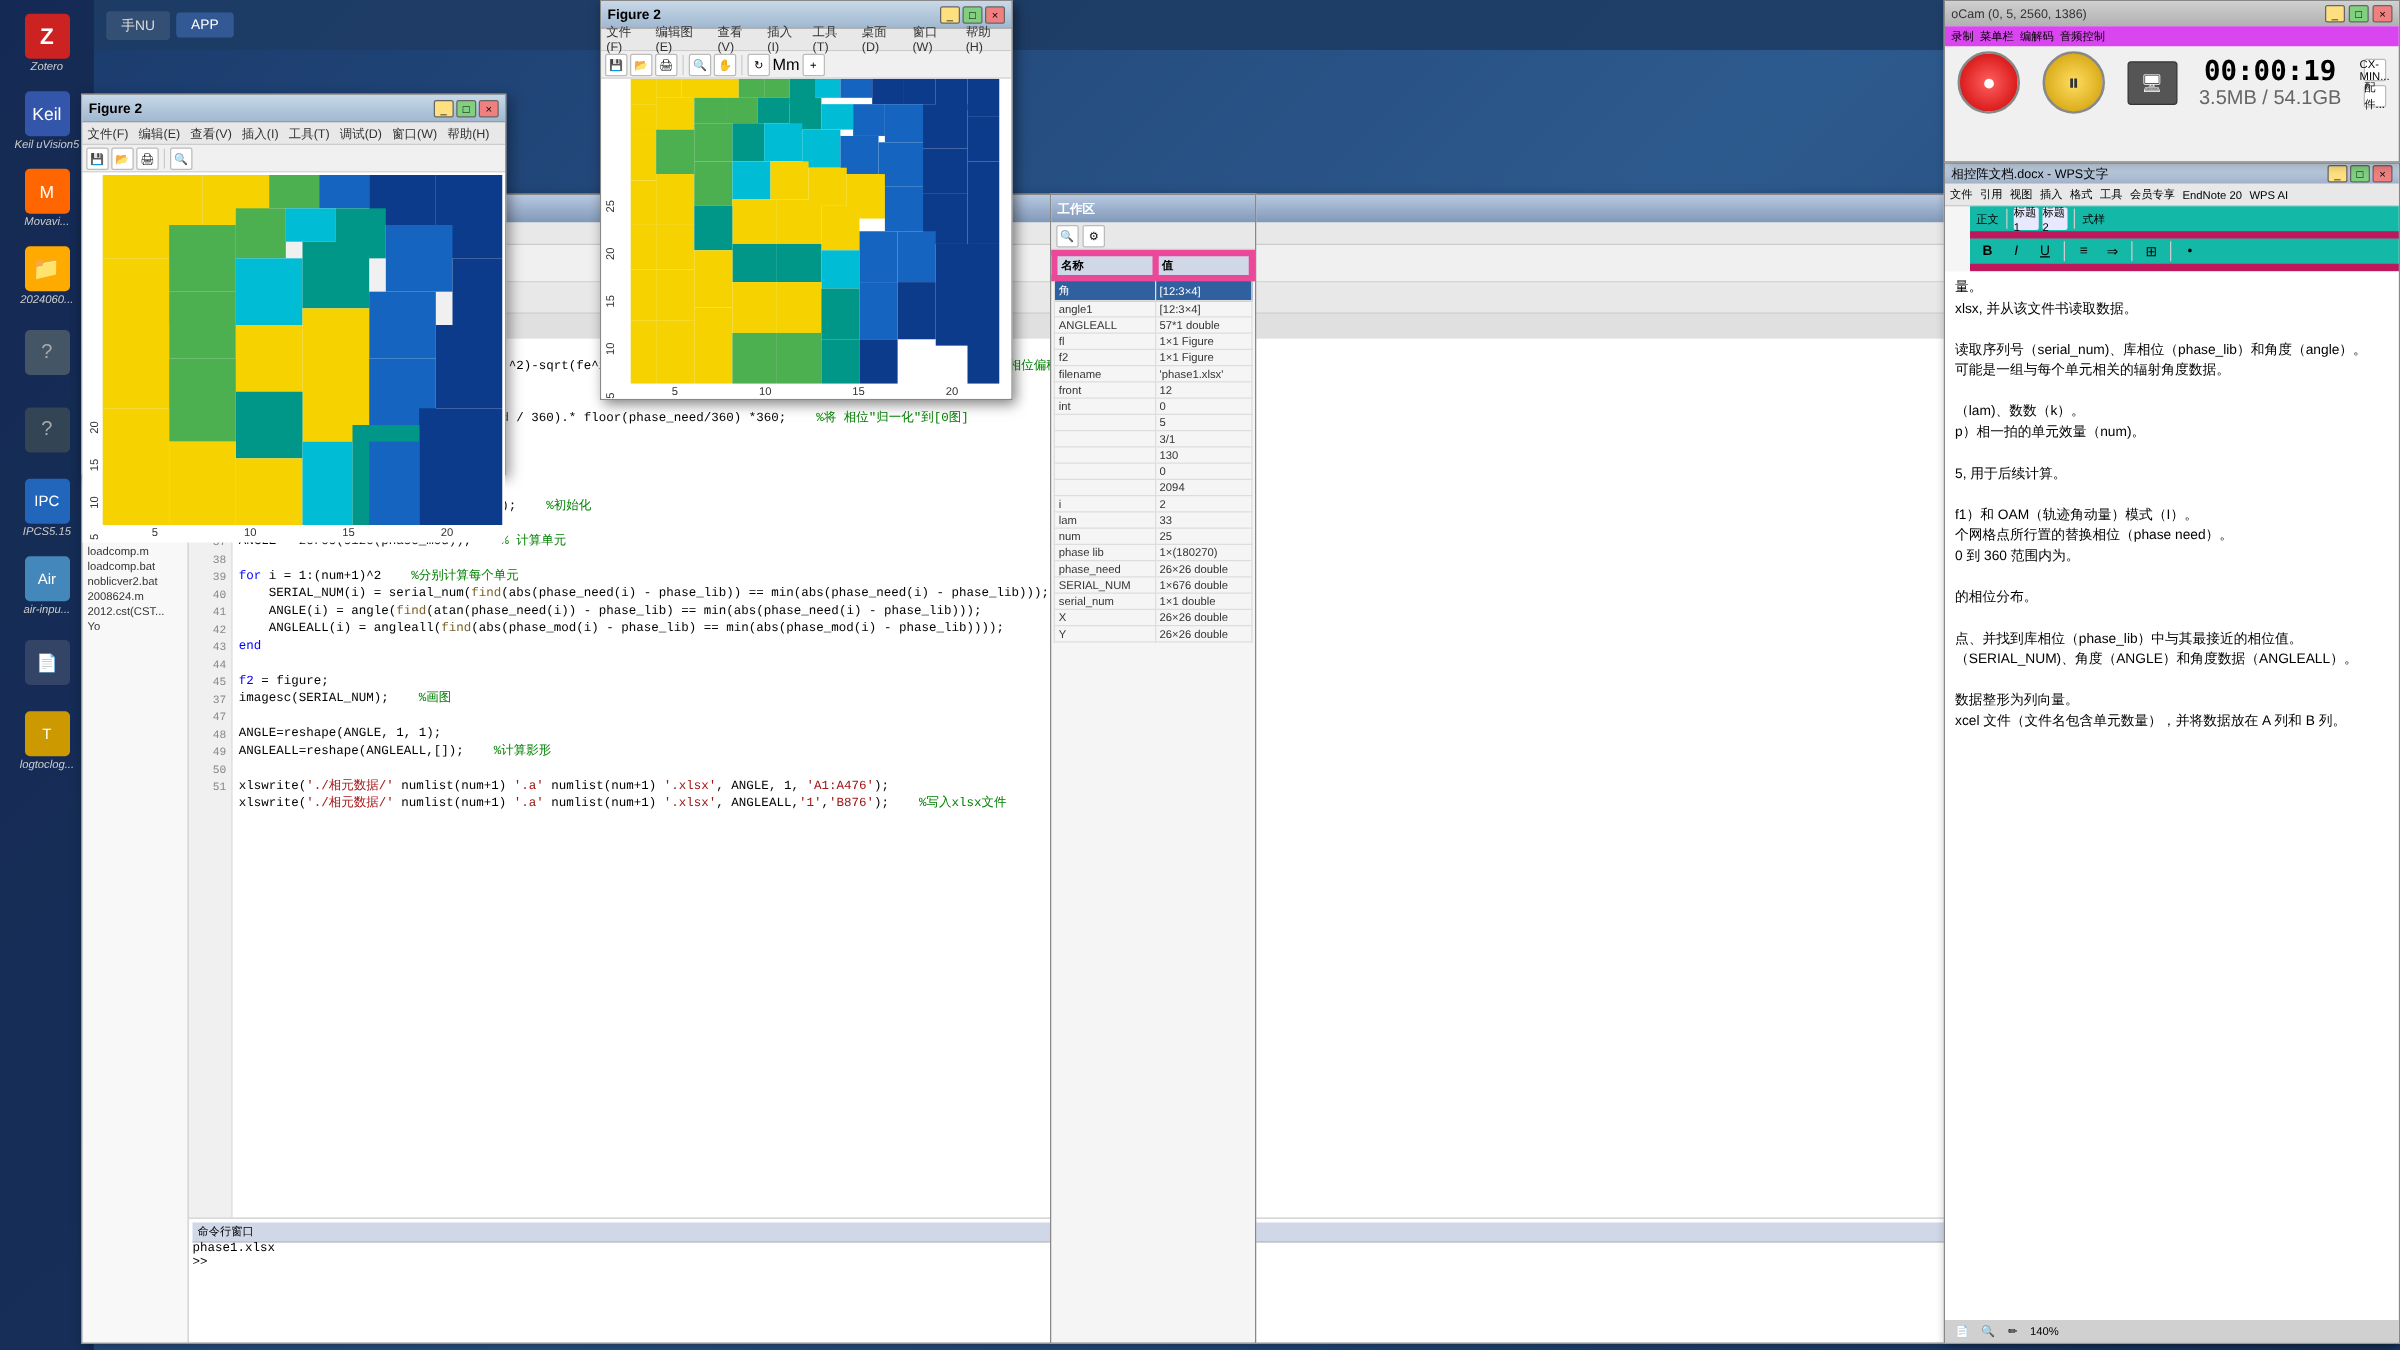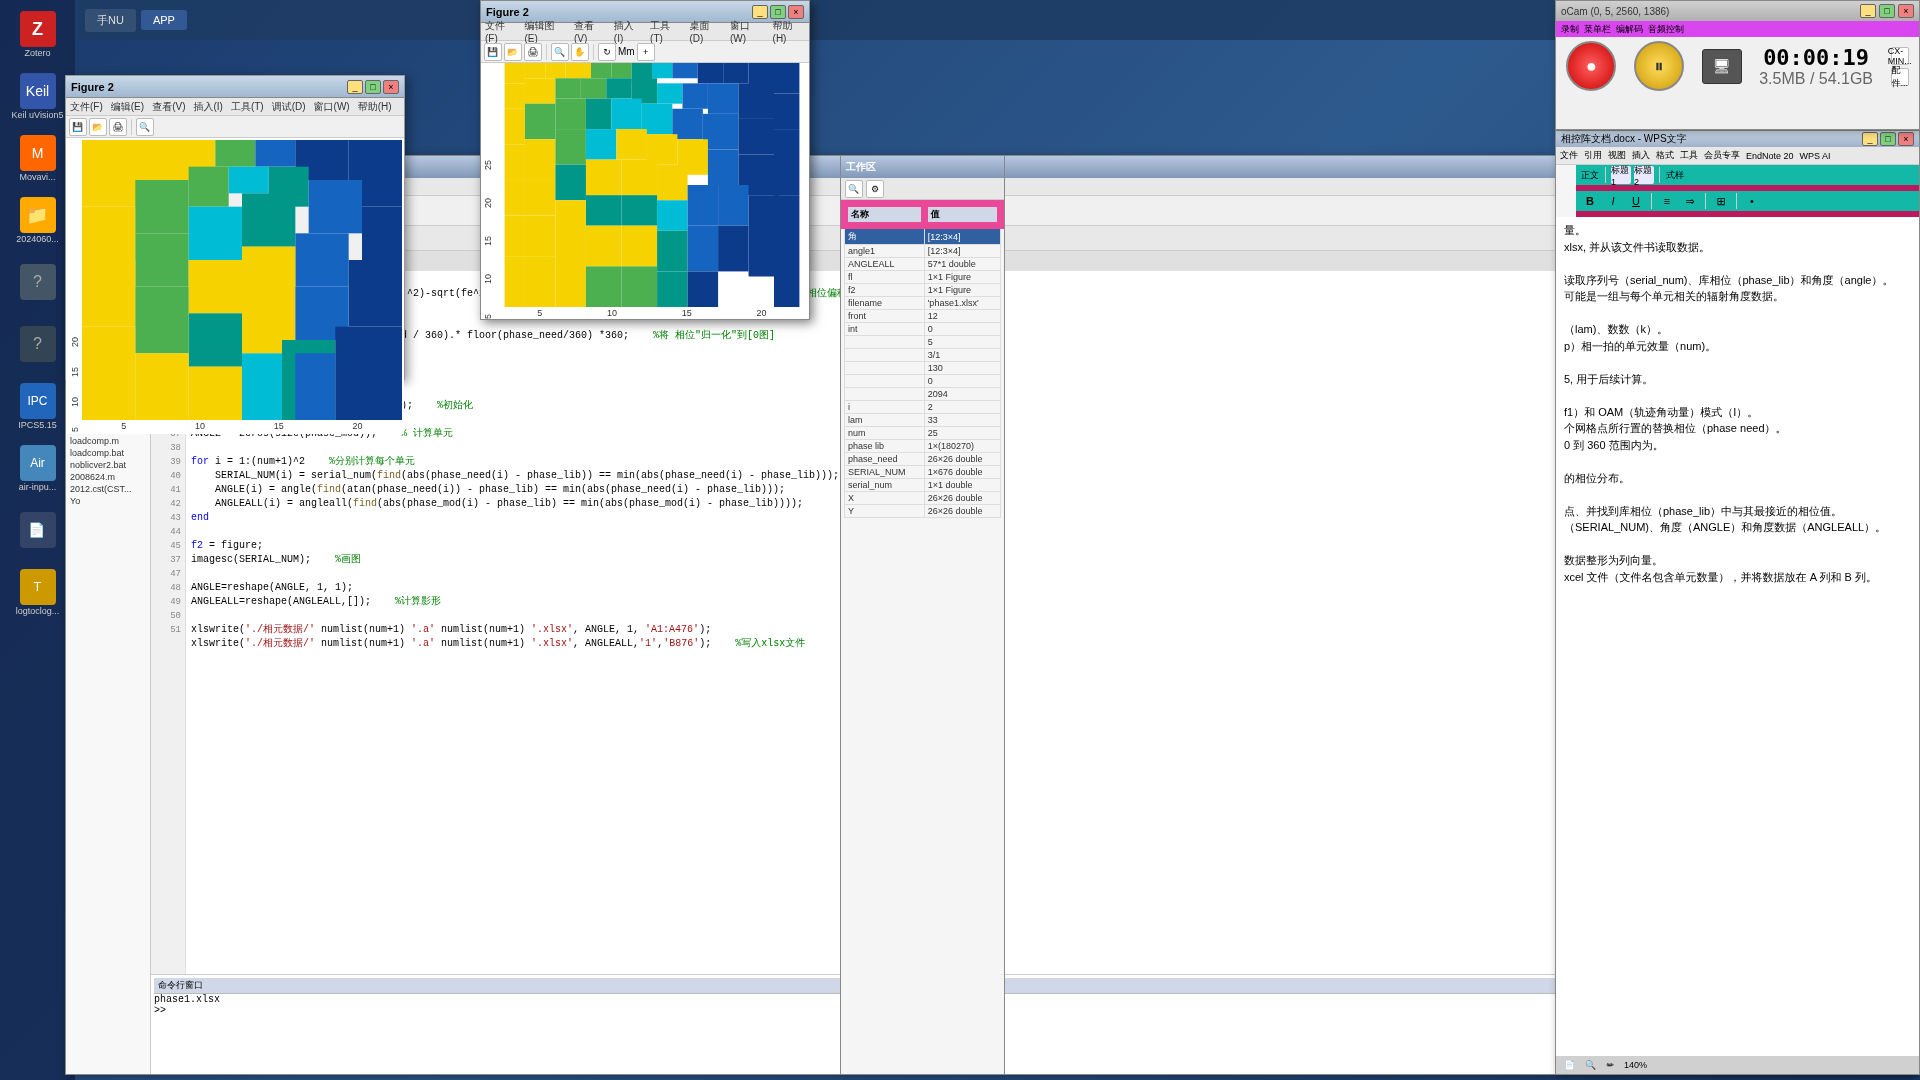--- a/index.html
+++ b/index.html
@@ -58,20 +58,21 @@
       justify-content: center;
       font-size: 20px;
       margin-bottom: 2px;
     }
 
     .icon-label {
       font-size: 9px;
       color: #ccc;
       text-align: center;
       line-height: 1.1;
+      font-style: italic;
     }
 
     
     .top-bar {
       position: absolute;
       left: 75px;
       top: 0;
       right: 0;
       height: 40px;
       background: rgba(30,60,100,0.9);
@@ -379,21 +380,21 @@
     }
 
     .ws-table {
       width: 100%;
       font-size: 9px;
       border-collapse: collapse;
     }
 
     .ws-table th {
       background: #d0d8e8;
-      border: 7px solid #ec4899;
+      border: 5px solid #ec4899;
       padding: 1px 3px;
       text-align: left;
     }
 
     .ws-table td {
       border: 1px solid #ddd;
       padding: 1px 3px;
       color: #333;
     }
     .ws-table tr.selected td { background: #3060a0; color: #fff; }
@@ -736,21 +737,21 @@
     </div>
     <div class="window-toolbar">
       <div class="tb-btn">💾</div>
       <div class="tb-btn">📂</div>
       <div class="tb-btn">🖨</div>
       <div class="separator"></div>
       <div class="tb-btn">🔍</div>
       <div class="tb-btn">✋</div>
       <div class="separator"></div>
       <div class="tb-btn">↻</div>
-      <span style="font-size:10px;">Mm</span>
+      <span style="font-size:13px;">Mm</span>
       <div class="tb-btn">+</div>
     </div>
 
     <div style="flex:1; background:#fff; display:flex; align-items:stretch; height:calc(100% - 62px);">
       <div style="display:flex; align-items:center; font-size:9px; color:#333; writing-mode:vertical-rl; transform:rotate(180deg); padding:0 3px; width:14px;">
         <span>5</span>
         <span style="margin-top:30px;">10</span>
         <span style="margin-top:28px;">15</span>
         <span style="margin-top:28px;">20</span>
         <span style="margin-top:28px;">25</span>

